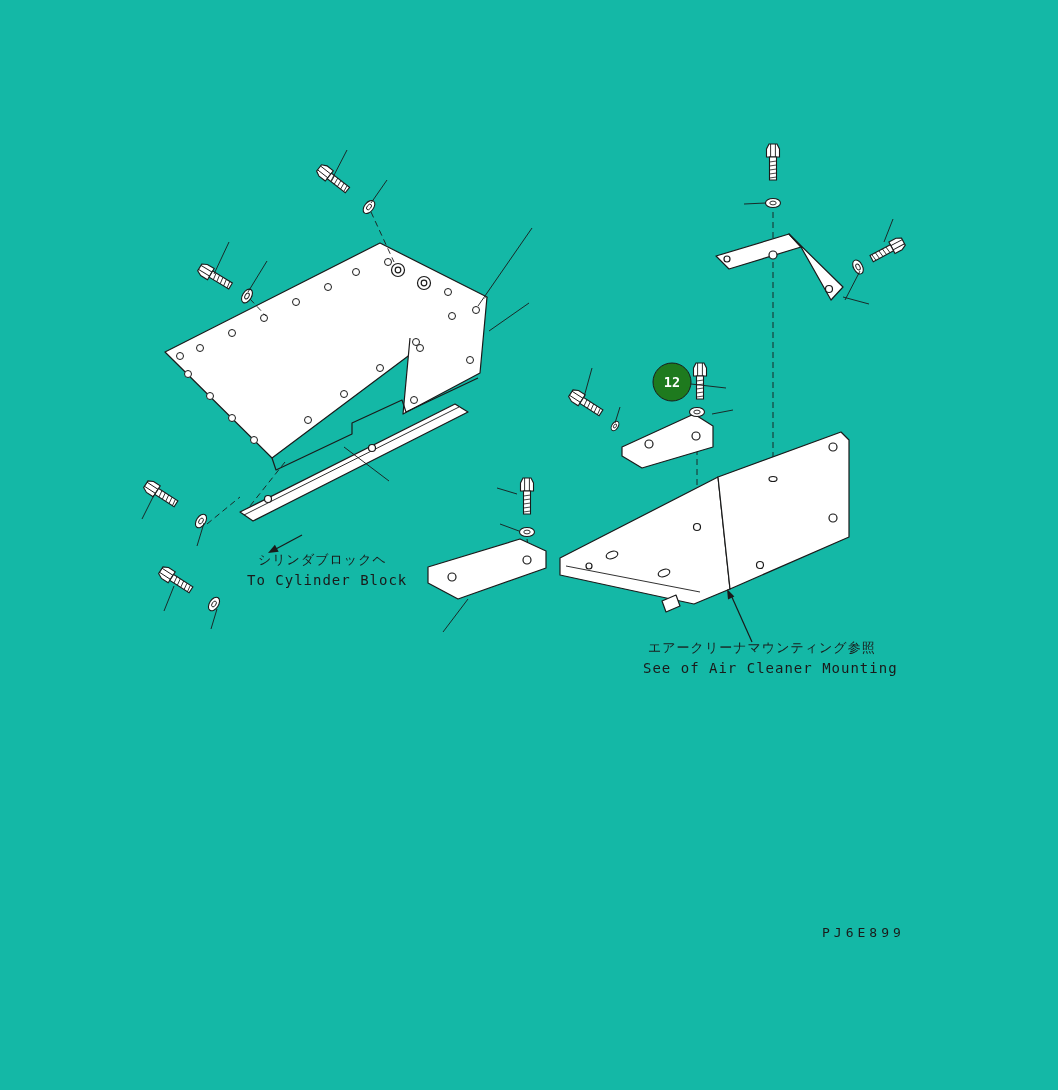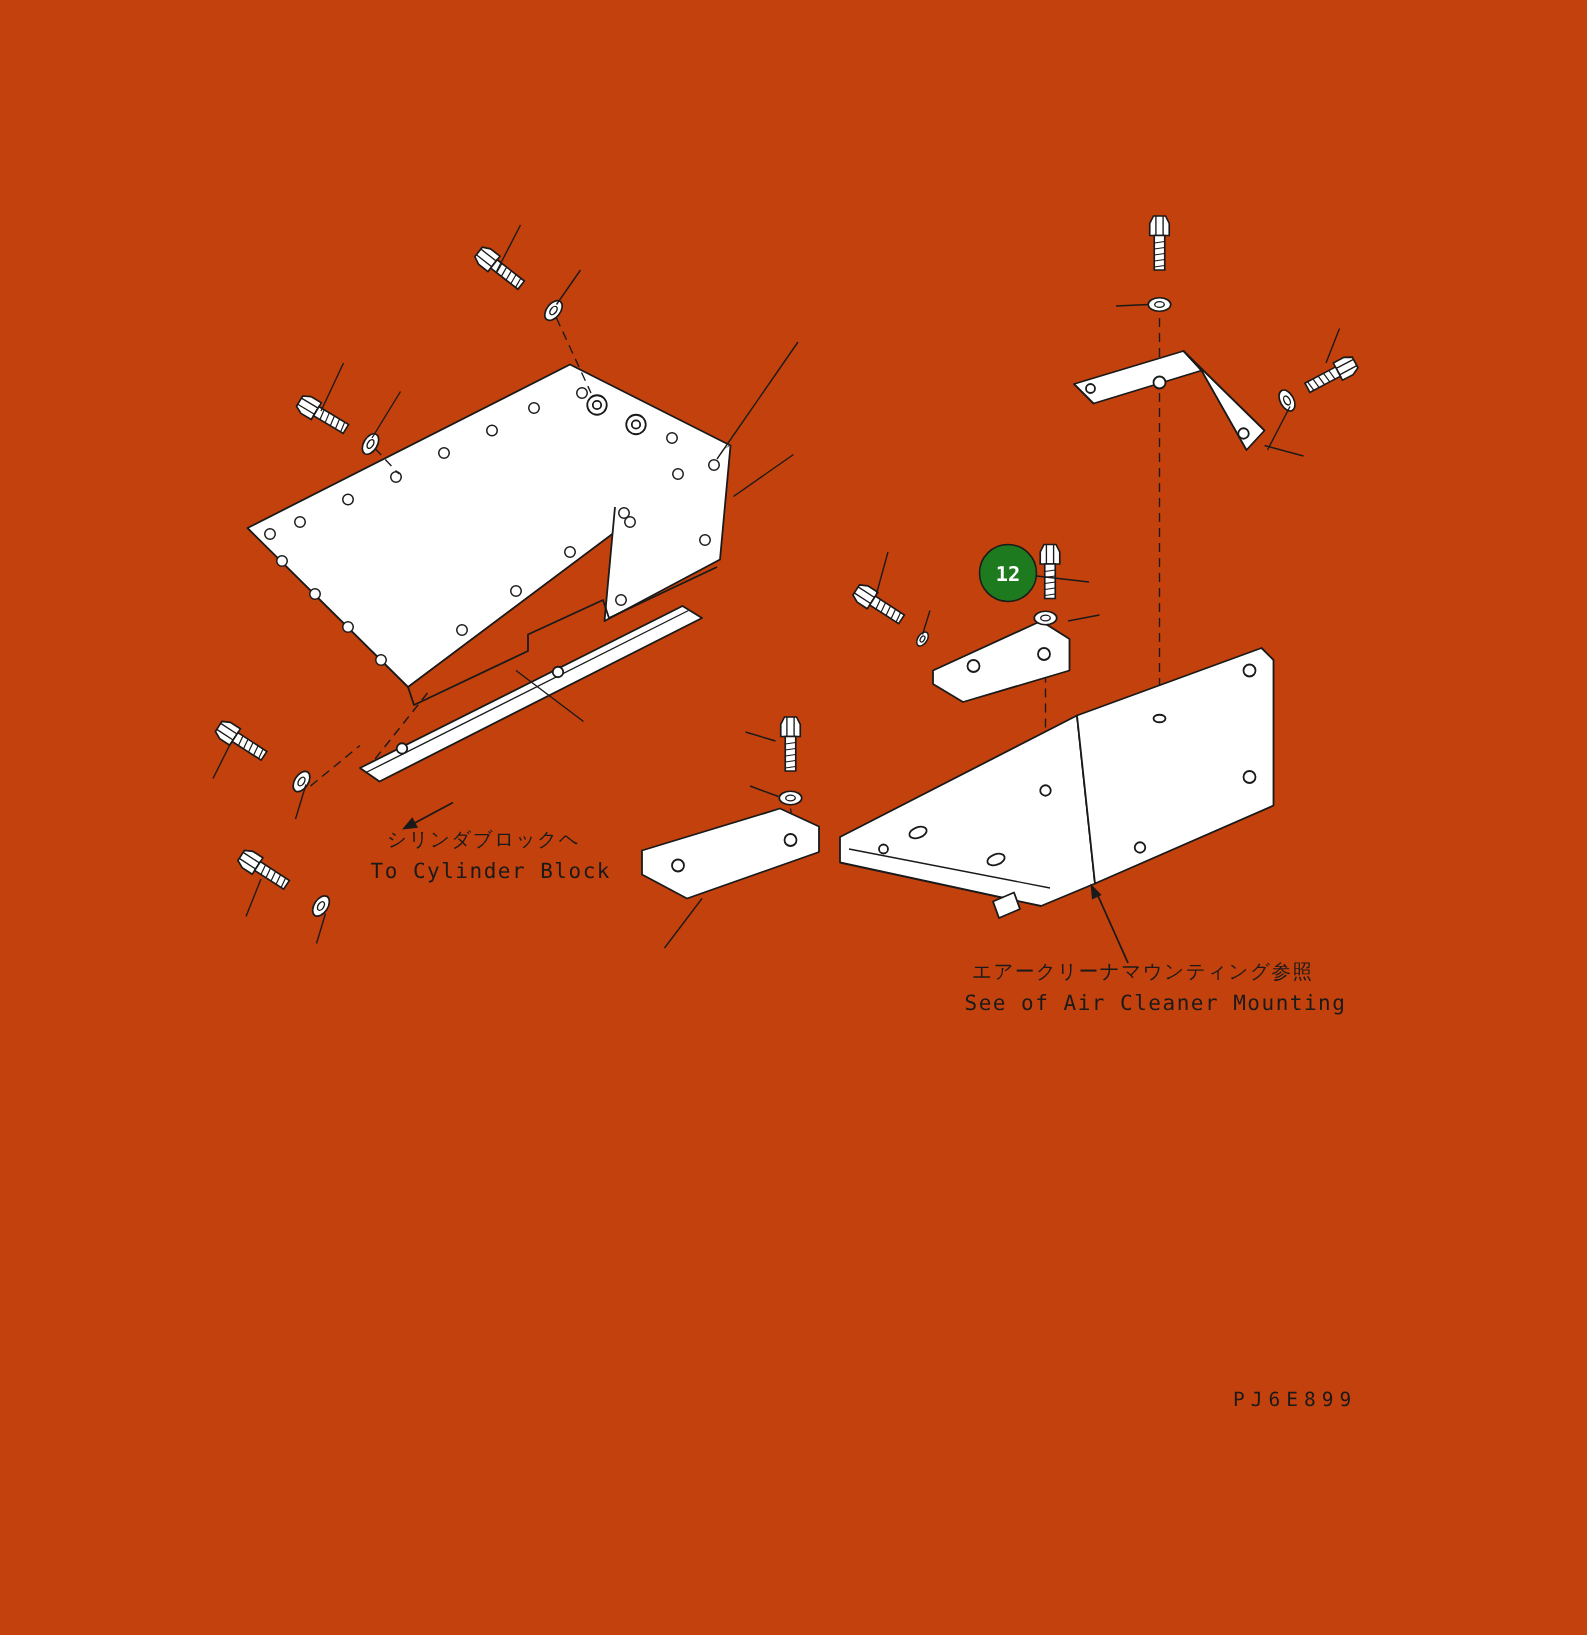--- a/index.html
+++ b/index.html
@@ -1,16 +1,16 @@
 <!DOCTYPE html>
 <html><head>
 <meta charset="utf-8">
 <style>
   html,body{margin:0;padding:0;background:#ffffff;}
-  .page{position:relative;width:1058px;height:1090px;background:#c2410c;overflow:hidden;
+  .page{position:relative;width:1058px;height:1090px;background:#14b8a6;overflow:hidden;
         font-family:"DejaVu Sans Mono", monospace;}
   svg{display:block;}
   svg text{font-family:"DejaVu Sans Mono", monospace;fill:#1a1a1a;}
   .jp-label{font-size:13px;letter-spacing:1px;}
   .en-label{font-size:14px;letter-spacing:1px;}
   .code-label{font-size:13px;letter-spacing:4px;}
   .callout-num{font-size:13.5px;fill:#ffffff;font-weight:bold;}
 </style>
 </head>
 <body>

